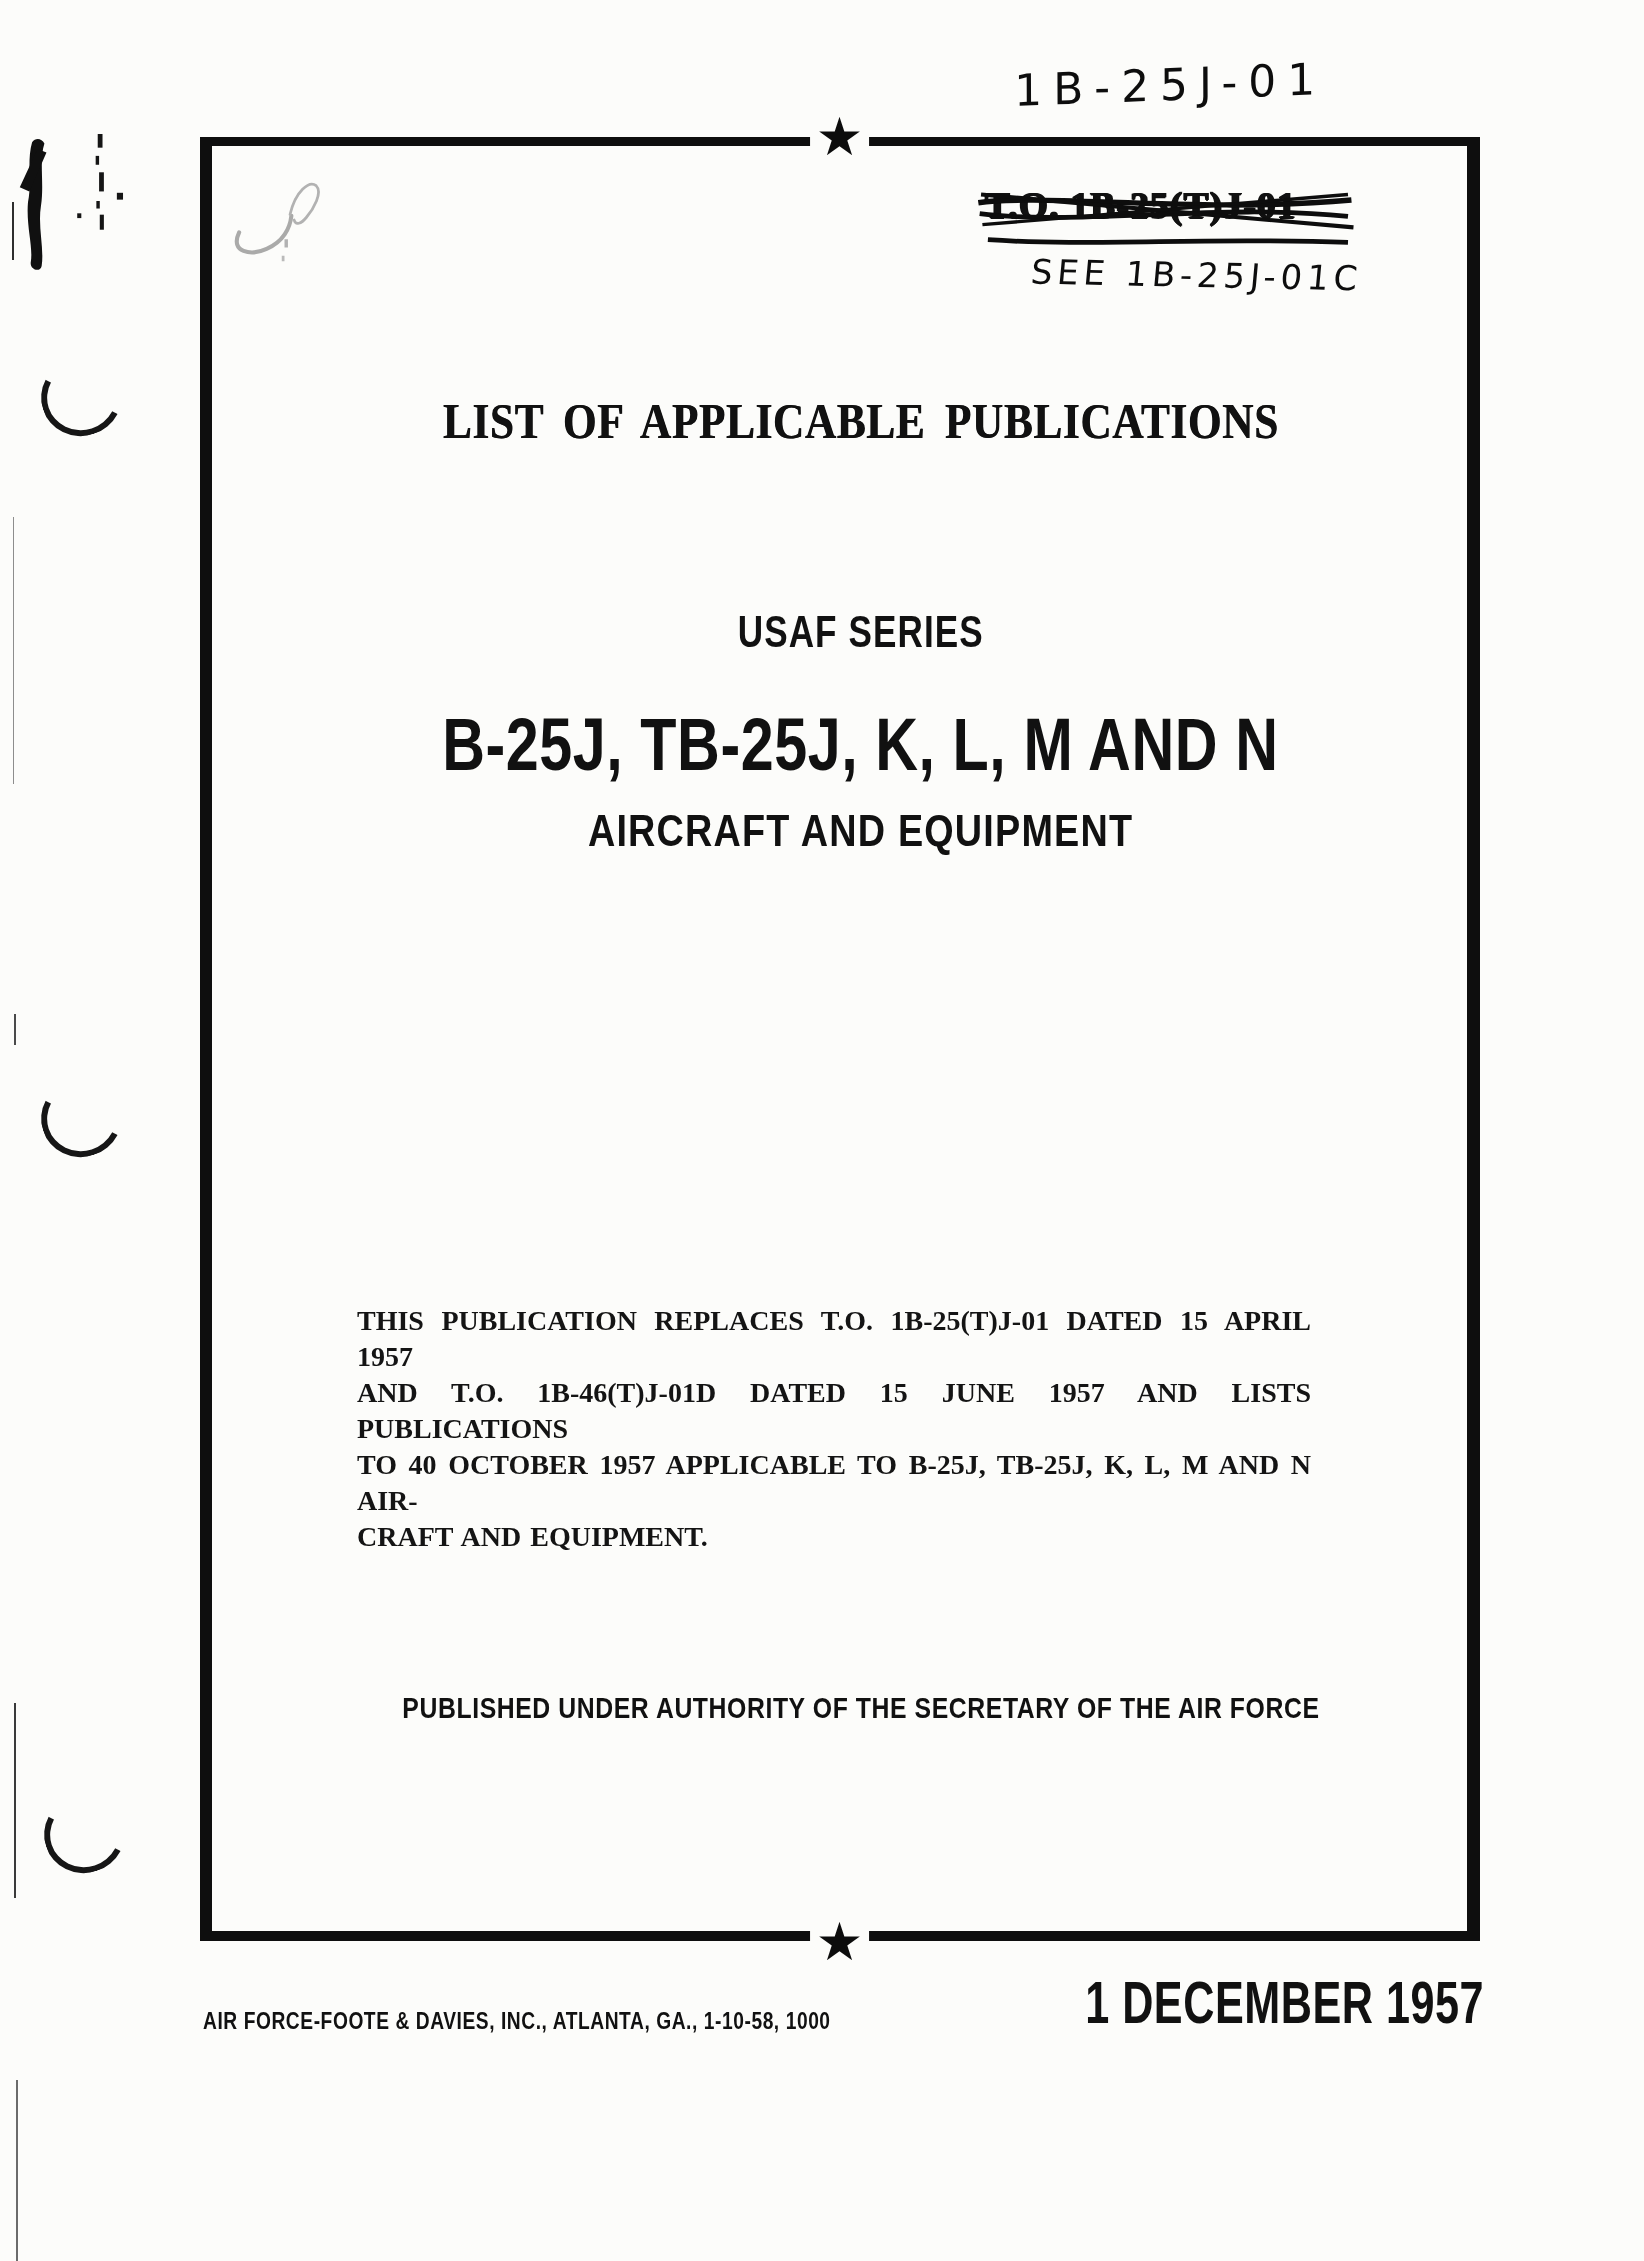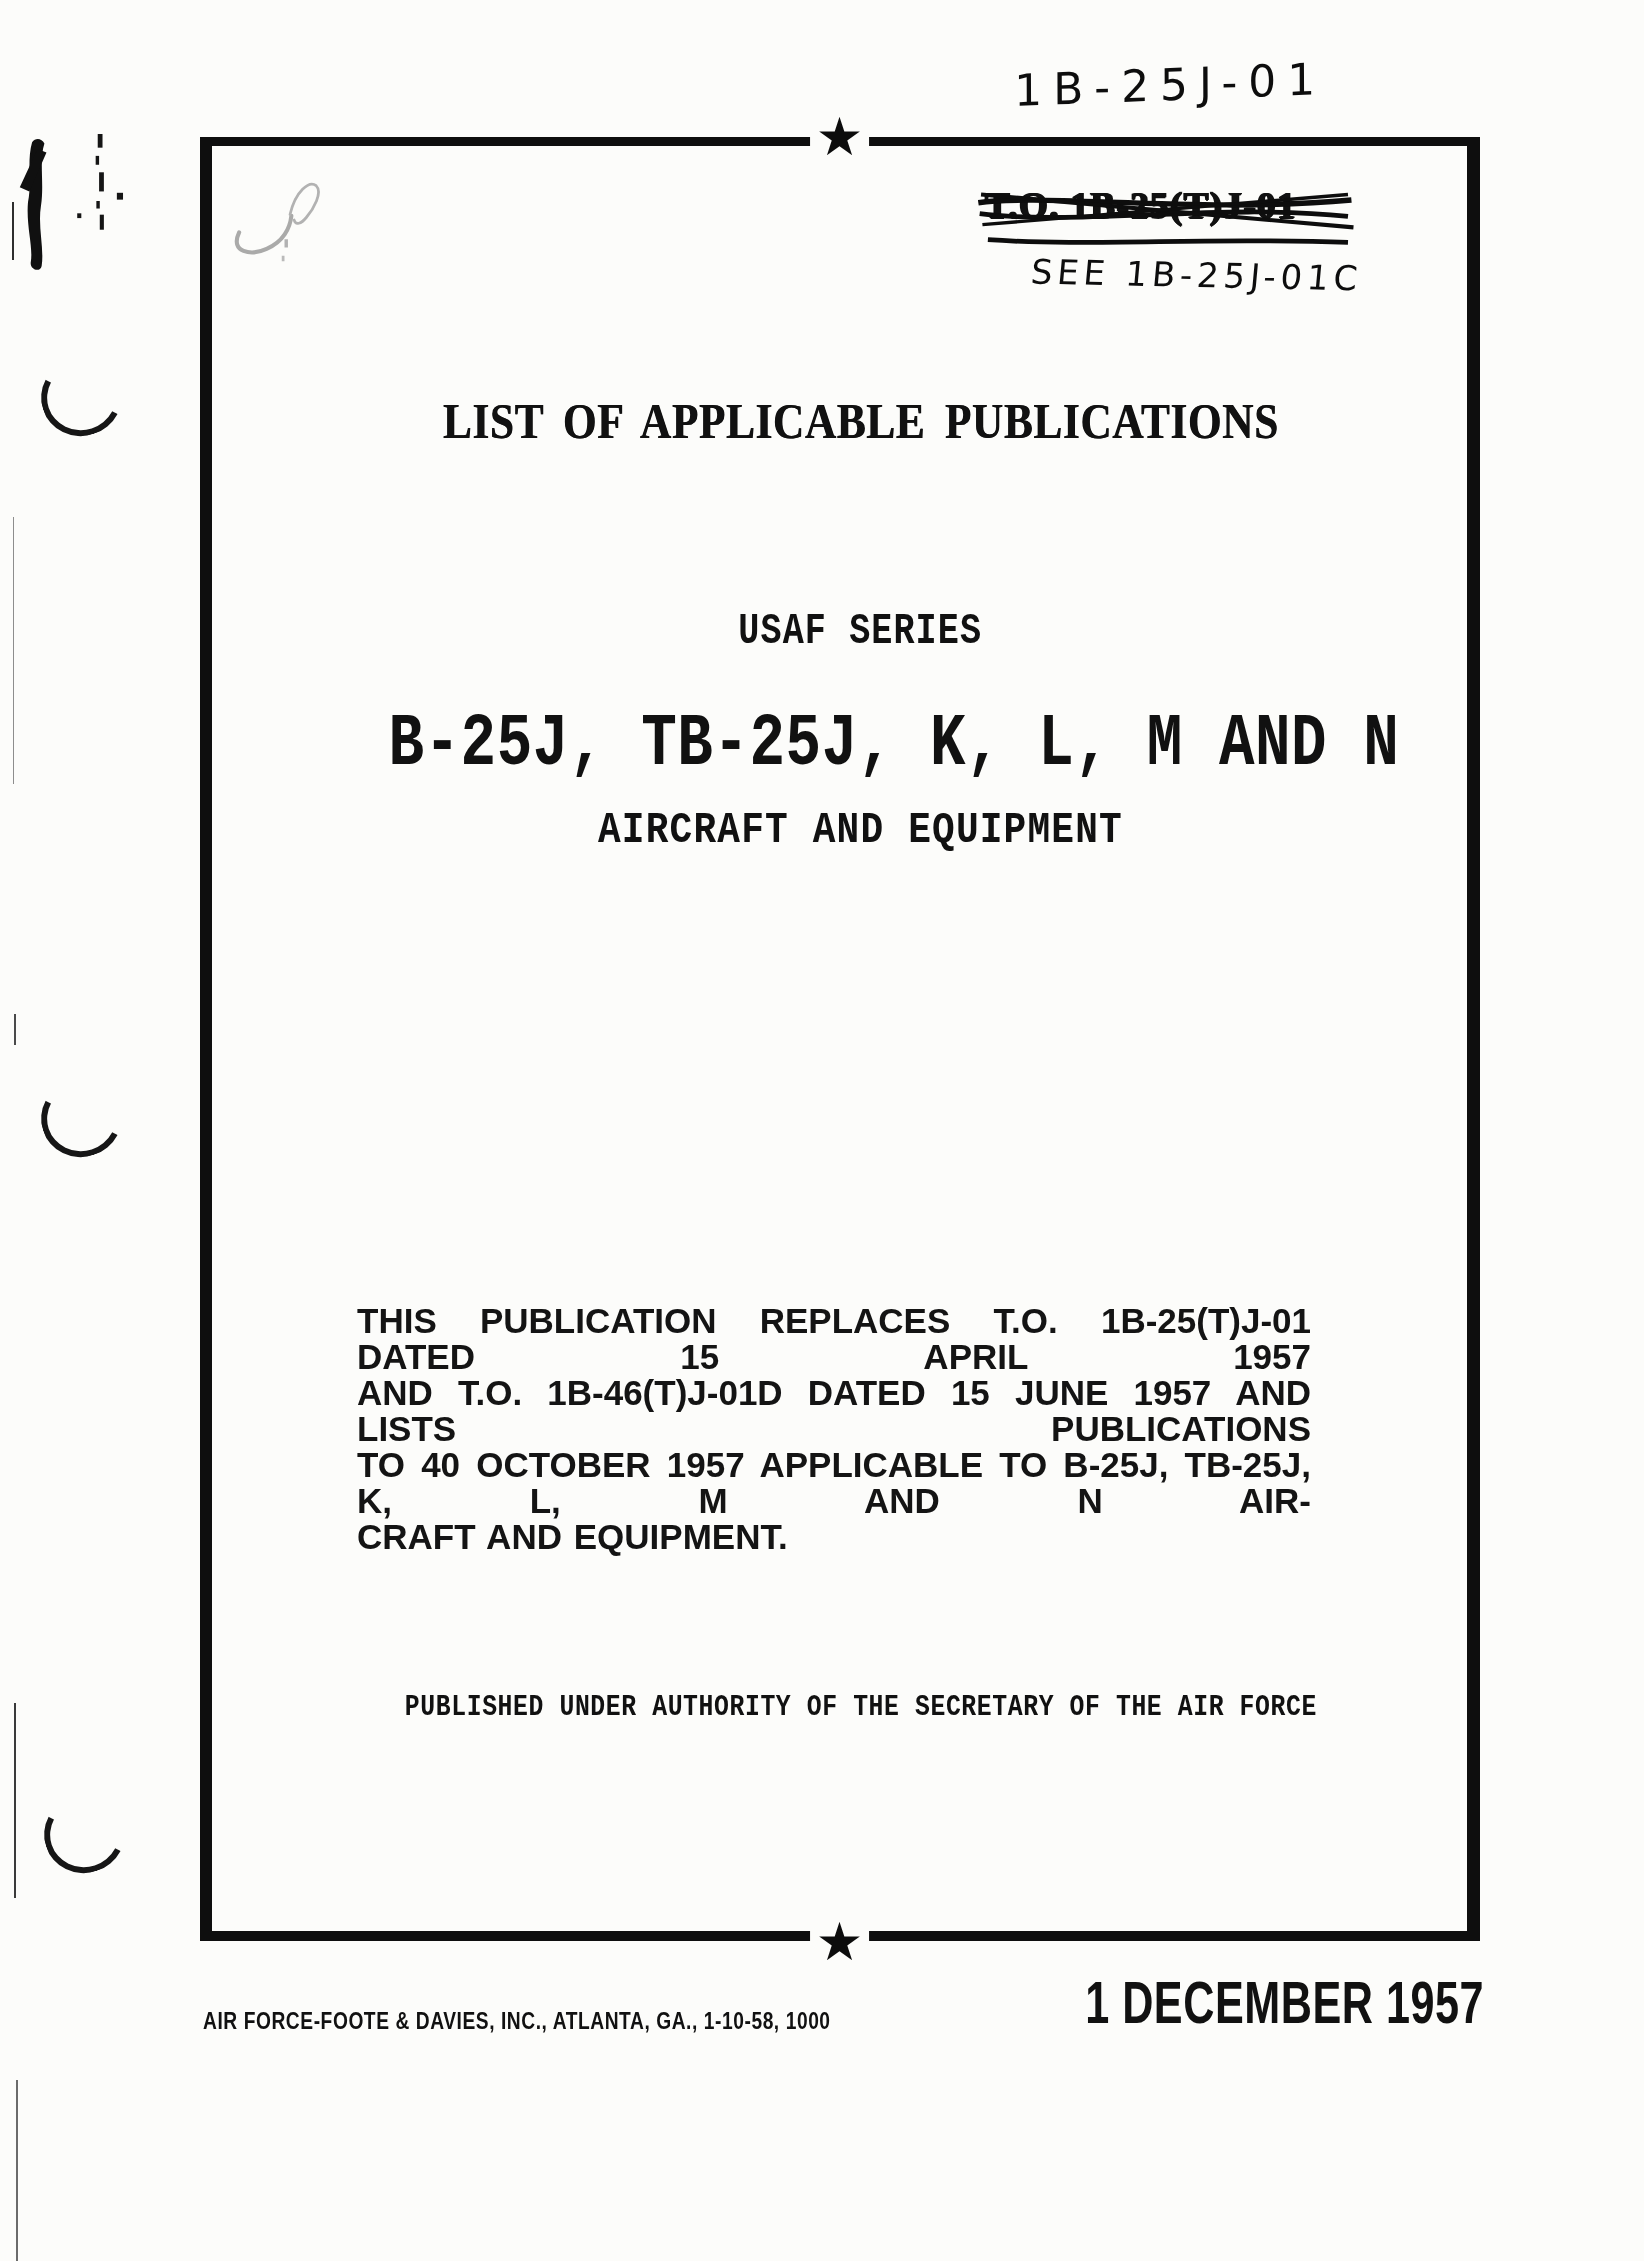--- a/index.html
+++ b/index.html
@@ -87,36 +87,36 @@
   .star-bottom{bottom:-37px;}
 
   
   .centered{position:absolute;left:0;right:0;text-align:center;white-space:nowrap;margin-left:42px;}
   .squeeze{display:inline-block;white-space:nowrap;}
 
   .main-title{top:250px;font-family:"Liberation Serif", serif;font-weight:bold;font-size:51px;line-height:1;}
   .main-title .squeeze{transform:scaleX(0.85);word-spacing:9.6px;letter-spacing:0.7px;
     text-shadow:0.7px 0 0 var(--ink);}
 
-  .gothic{font-family:Liberation Mono, monospace;font-weight:bold;line-height:1;}
+  .gothic{font-family:Liberation Sans, sans-serif;font-weight:bold;line-height:1;}
   .series-line{top:463px;font-size:45px;}
   .series-line .squeeze{transform:scaleX(0.78);letter-spacing:1.4px;}
   .models-line{top:561px;font-size:75px;}
   .models-line .squeeze{transform:scaleX(0.79);letter-spacing:0.7px;}
   .subtitle-line{top:662px;font-size:45px;}
   .subtitle-line .squeeze{transform:scaleX(0.84);letter-spacing:1.4px;}
 
   
   .paragraph{
     position:absolute;
     left:145px;top:1157px;
     width:954px;
-    font-family:Liberation Sans, sans-serif;
-    font-weight:bold;
-    font-size:35px;
+    font-family:Liberation Serif, serif;
+    font-weight:bold;
+    font-size:28px;
     line-height:36px;
     color:#141414;
   }
   .para-line{
     text-align:justify;
     text-align-last:justify;
     word-spacing:2.1px;
   }
   .para-line.last{text-align:left;text-align-last:auto;}
 

